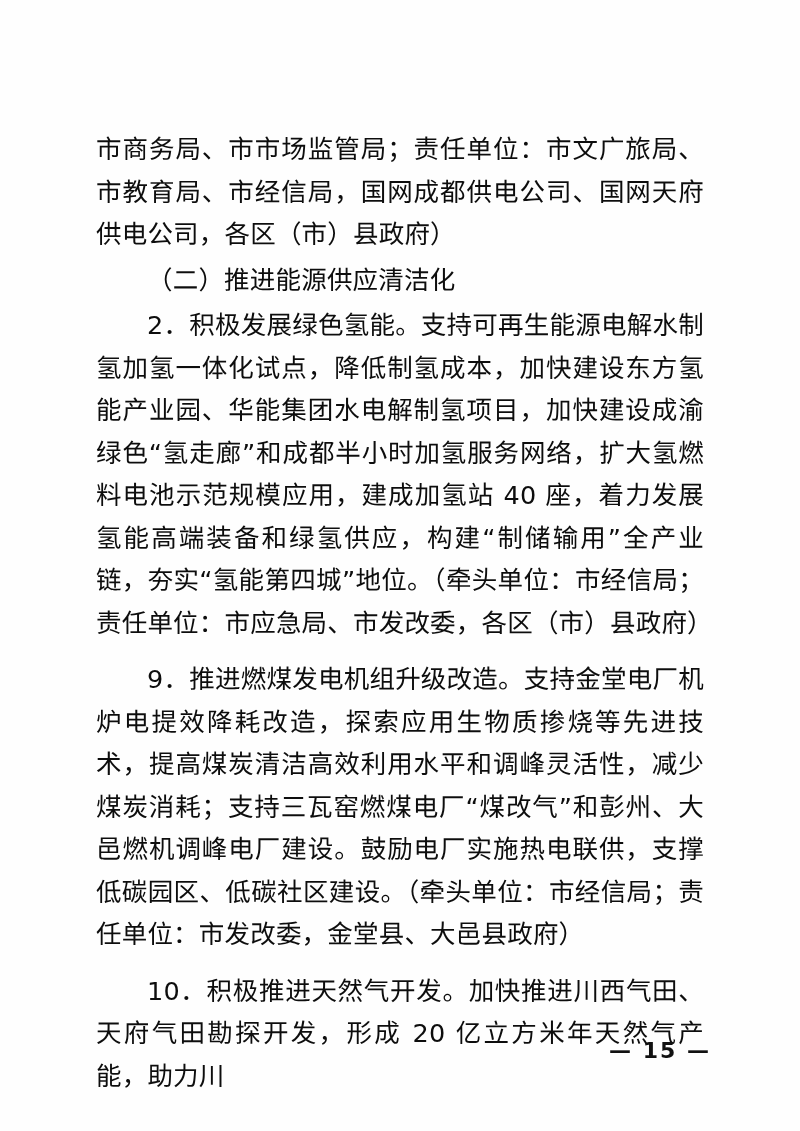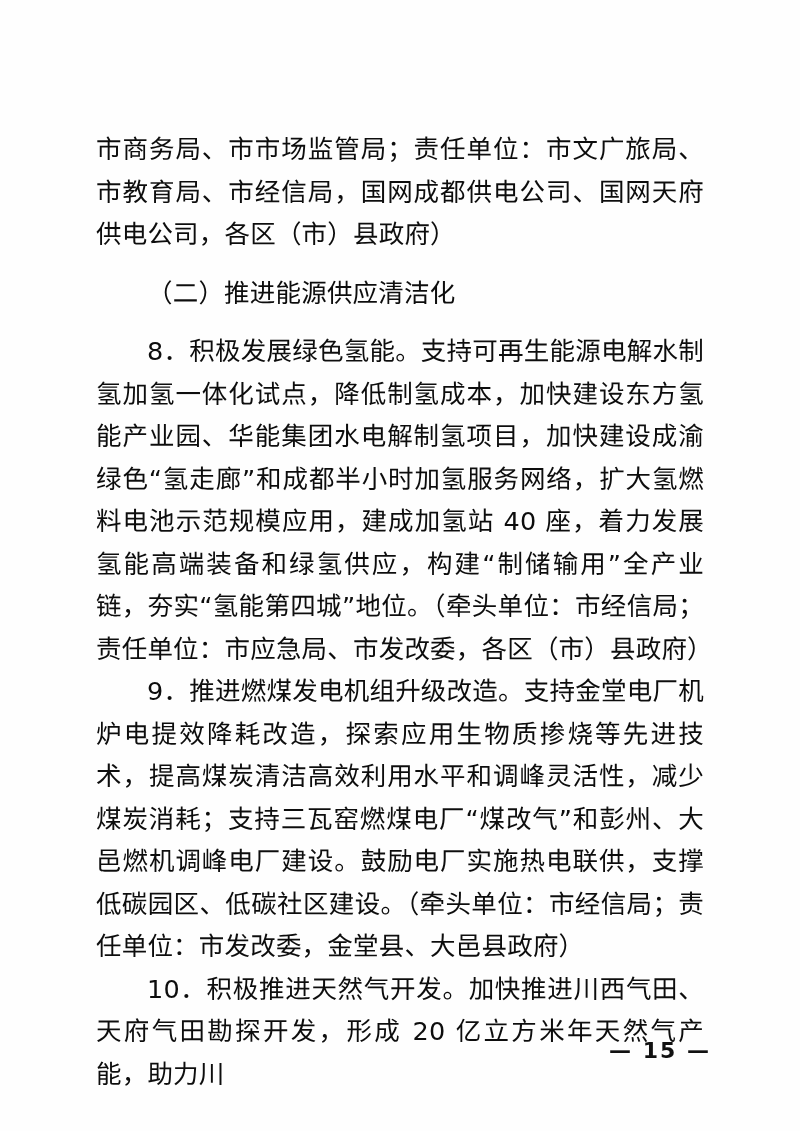--- a/index.html
+++ b/index.html
@@ -38,23 +38,24 @@
     font-weight: 400;
     letter-spacing: 0.2px;
     text-align: justify;
     text-justify: inter-ideograph;
     color: #0d0d0d;
   }
   p.para.indent {
     text-indent: 51px;
   }
   p.gap-small {
-    margin-top: 16px;
+    margin-top: 3px;
   }
   p.gap-med {
+    margin-top: 14px;
   }
   .footer {
     position: absolute;
     left: 0;
     top: 1038px;
     width: 800px;
     text-align: center;
     padding-right: 0px;
   }
   .folio {
@@ -66,21 +67,21 @@
     margin-left: 520px;
   }
 </style>
 </head>
 <body>
 
 <div class="page">
   <div class="content">
     <p class="para">市商务局、市市场监管局；责任单位：市文广旅局、市教育局、市经信局，国网成都供电公司、国网天府供电公司，各区（市）县政府）</p>
     <p class="para indent gap-small">（二）推进能源供应清洁化</p>
-    <p class="para indent gap-small">8．积极发展绿色氢能。支持可再生能源电解水制氢加氢一体化试点，降低制氢成本，加快建设东方氢能产业园、华能集团水电解制氢项目，加快建设成渝绿色“氢走廊”和成都半小时加氢服务网络，扩大氢燃料电池示范规模应用，建成加氢站 40 座，着力发展氢能高端装备和绿氢供应，构建“制储输用”全产业链，夯实“氢能第四城”地位。（牵头单位：市经信局；责任单位：市应急局、市发改委，各区（市）县政府）</p>
+    <p class="para indent gap-small">2．积极发展绿色氢能。支持可再生能源电解水制氢加氢一体化试点，降低制氢成本，加快建设东方氢能产业园、华能集团水电解制氢项目，加快建设成渝绿色“氢走廊”和成都半小时加氢服务网络，扩大氢燃料电池示范规模应用，建成加氢站 40 座，着力发展氢能高端装备和绿氢供应，构建“制储输用”全产业链，夯实“氢能第四城”地位。（牵头单位：市经信局；责任单位：市应急局、市发改委，各区（市）县政府）</p>
     <p class="para indent gap-med">9．推进燃煤发电机组升级改造。支持金堂电厂机炉电提效降耗改造，探索应用生物质掺烧等先进技术，提高煤炭清洁高效利用水平和调峰灵活性，减少煤炭消耗；支持三瓦窑燃煤电厂“煤改气”和彭州、大邑燃机调峰电厂建设。鼓励电厂实施热电联供，支撑低碳园区、低碳社区建设。（牵头单位：市经信局；责任单位：市发改委，金堂县、大邑县政府）</p>
     <p class="para indent gap-med">10．积极推进天然气开发。加快推进川西气田、天府气田勘探开发，形成 20 亿立方米年天然气产能，助力川</p>
   </div>
 
   <div class="footer">
     <span class="folio">— 15 —</span>
   </div>
 </div>
 
 </body></html>

